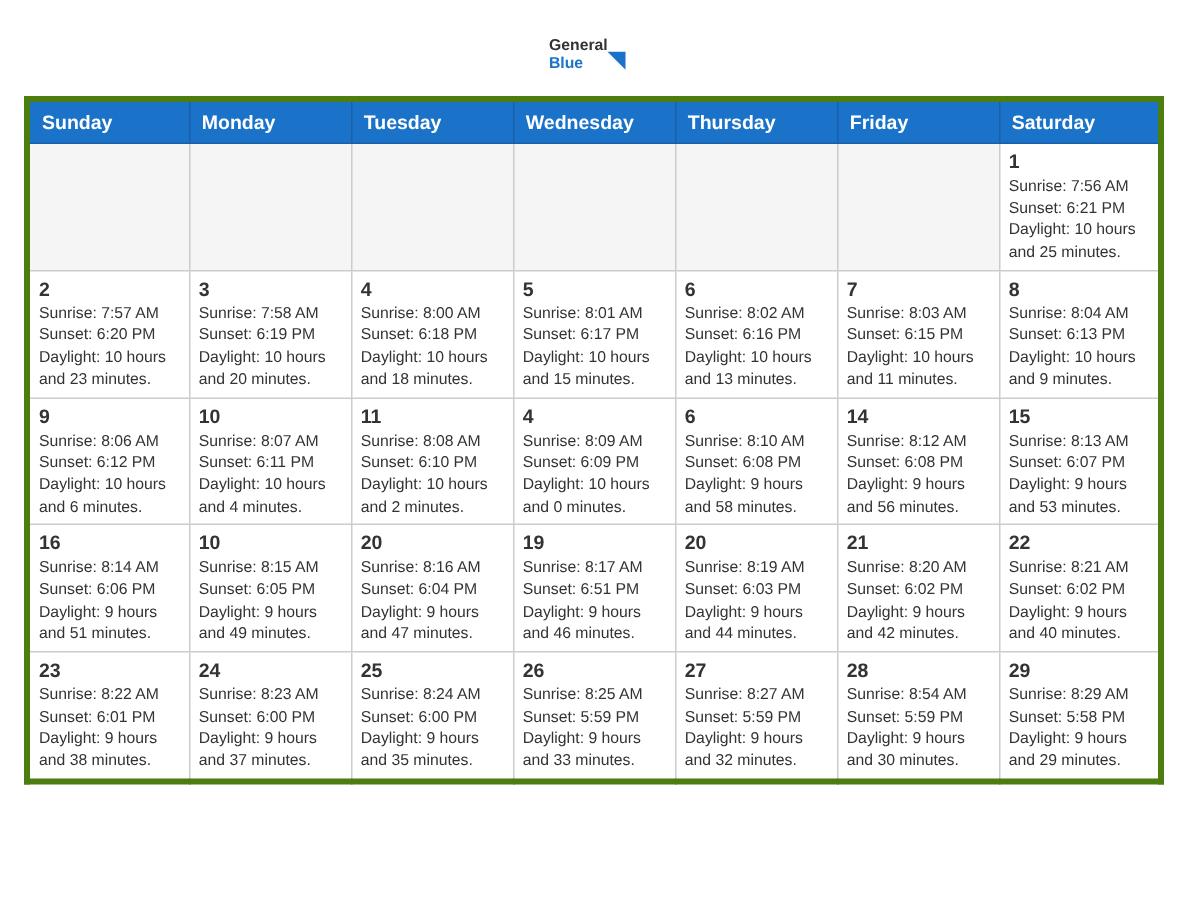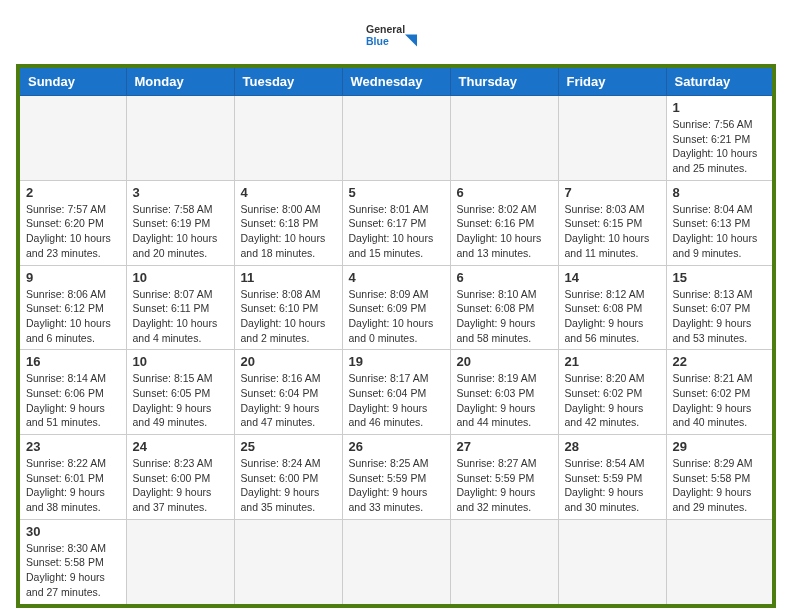--- a/index.html
+++ b/index.html
@@ -228,21 +228,21 @@
         </td>
         <td>
           <div class="day-number">20</div>
           <div class="day-info">Sunrise: 8:16 AM
 Sunset: 6:04 PM
 Daylight: 9 hours and 47 minutes.</div>
         </td>
         <td>
           <div class="day-number">19</div>
           <div class="day-info">Sunrise: 8:17 AM
-Sunset: 6:04 PM
+Sunset: 6:51 PM
 Daylight: 9 hours and 46 minutes.</div>
         </td>
         <td>
           <div class="day-number">20</div>
           <div class="day-info">Sunrise: 8:19 AM
 Sunset: 6:03 PM
 Daylight: 9 hours and 44 minutes.</div>
         </td>
         <td>
           <div class="day-number">21</div>
@@ -294,28 +294,14 @@
 Sunset: 5:59 PM
 Daylight: 9 hours and 30 minutes.</div>
         </td>
         <td>
           <div class="day-number">29</div>
           <div class="day-info">Sunrise: 8:29 AM
 Sunset: 5:58 PM
 Daylight: 9 hours and 29 minutes.</div>
         </td>
       </tr>
-      <tr>
-        <td>
-          <div class="day-number">30</div>
-          <div class="day-info">Sunrise: 8:30 AM
-Sunset: 5:58 PM
-Daylight: 9 hours and 27 minutes.</div>
-        </td>
-        <td class="empty"></td>
-        <td class="empty"></td>
-        <td class="empty"></td>
-        <td class="empty"></td>
-        <td class="empty"></td>
-        <td class="empty"></td>
-      </tr>
     </tbody>
 </table>
 
 </body></html>

